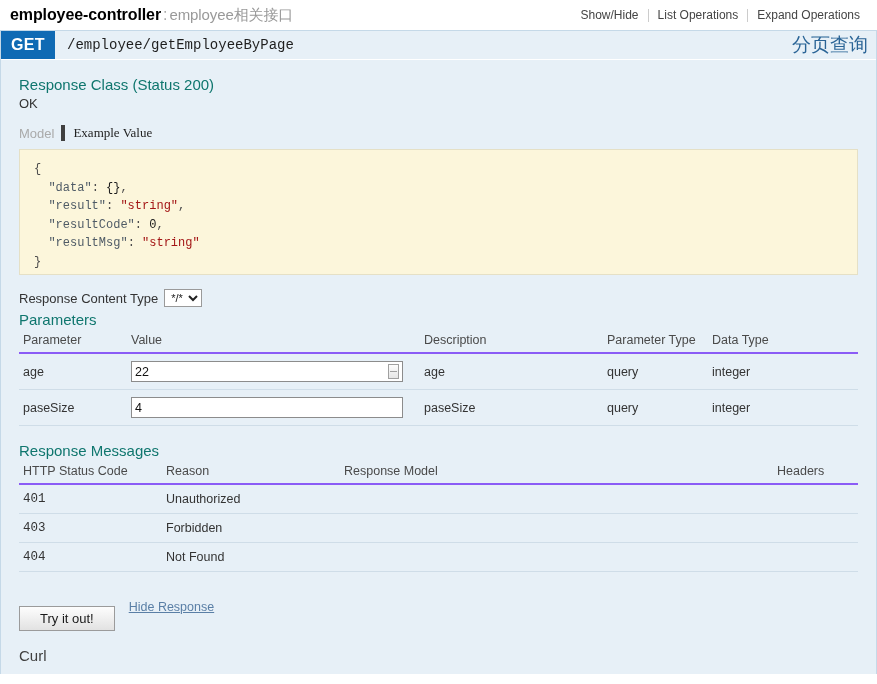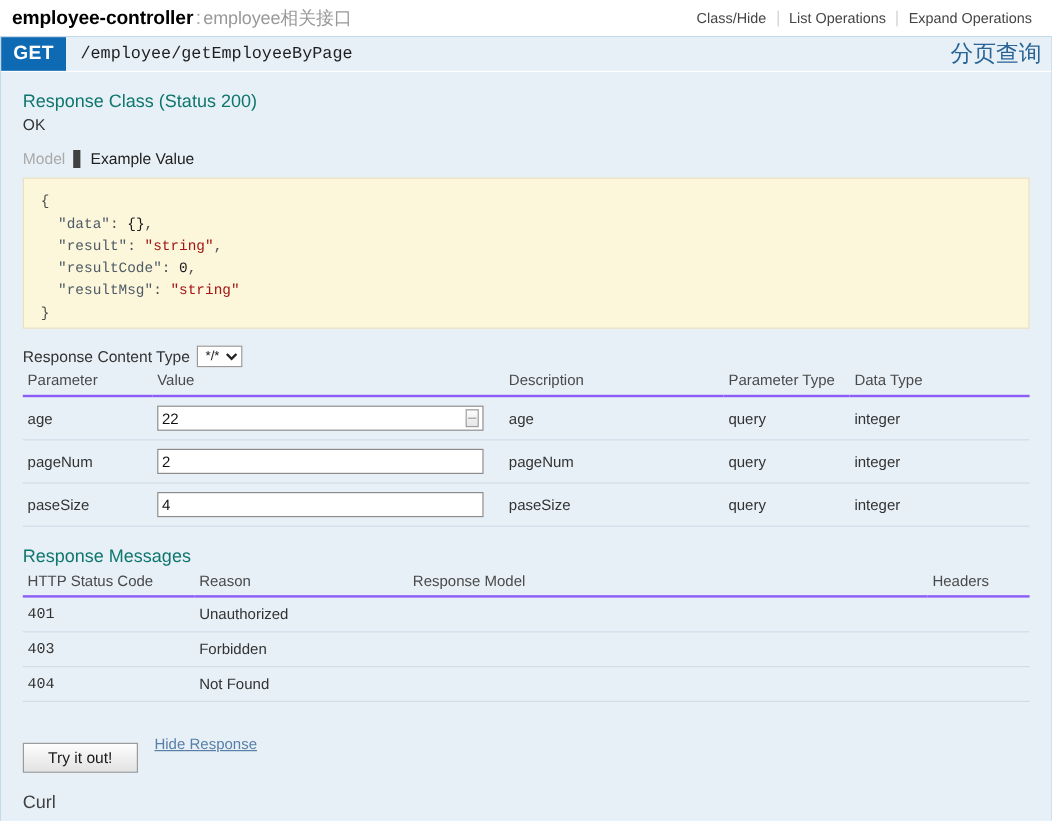--- a/index.html
+++ b/index.html
@@ -129,21 +129,22 @@
   }
   .model-tabs .tab {
     padding-right: 7px;
     color: #aaaaaa;
     text-decoration: none;
     cursor: pointer;
   }
   .model-tabs .tab.active {
     color: #222222;
     padding-left: 8px;
-    border-left: 6px solid #404040;
+    border-left: 4px solid #404040;
+    font-family: Liberation Serif, serif;
   }
 
   
   .snippet {
     background: #fcf6db;
     border: 1px solid #e5e0c6;
     padding: 10px 14px;
     font-family: "Liberation Mono", monospace;
     font-size: 12px;
     line-height: 1.55;
@@ -278,21 +279,21 @@
   }
 </style>
 </head>
 <body>
 
 <div class="resource-header">
   <div class="resource-title">
     <span>employee-controller</span><span class="sep">:</span><span class="subtitle">employee相关接口</span>
   </div>
   <div class="resource-options">
-    <a href="#">Class/Hide</a>
+    <a href="#">Show/Hide</a>
     <span class="vbar"></span>
     <a href="#">List Operations</a>
     <span class="vbar"></span>
     <a href="#">Expand Operations</a>
   </div>
 </div>
 
 <div class="operation">
 
   <div class="op-heading">
@@ -318,20 +319,21 @@
   <span class="k">"resultMsg"</span><span class="p">: </span><span class="s">"string"</span><span class="p"></span>
 <span class="p">}</span></div>
 
     <div class="content-type-row">
       <label>Response Content Type</label>
       <select class="ct-select">
         <option selected="">*/*</option>
       </select>
     </div>
 
+    <h4 class="section">Parameters</h4>
     <table class="swtable">
       <thead>
         <tr>
           <th class="col-param">Parameter</th>
           <th class="col-value">Value</th>
           <th class="col-desc">Description</th>
           <th class="col-ptype">Parameter Type</th>
           <th class="col-dtype">Data Type</th>
         </tr>
       </thead>
@@ -342,31 +344,20 @@
             <span class="input-wrap">
               <input class="param-input" type="text" value="22" style="">
               <span class="spinner"></span>
             </span>
           </td>
           <td>age</td>
           <td>query</td>
           <td>integer</td>
         </tr>
         <tr>
-          <td>pageNum</td>
-          <td>
-            <span class="input-wrap">
-              <input class="param-input" type="text" value="2" style="">
-            </span>
-          </td>
-          <td>pageNum</td>
-          <td>query</td>
-          <td>integer</td>
-        </tr>
-        <tr>
           <td>paseSize</td>
           <td>
             <span class="input-wrap">
               <input class="param-input" type="text" value="4" style="">
             </span>
           </td>
           <td>paseSize</td>
           <td>query</td>
           <td>integer</td>
         </tr>

